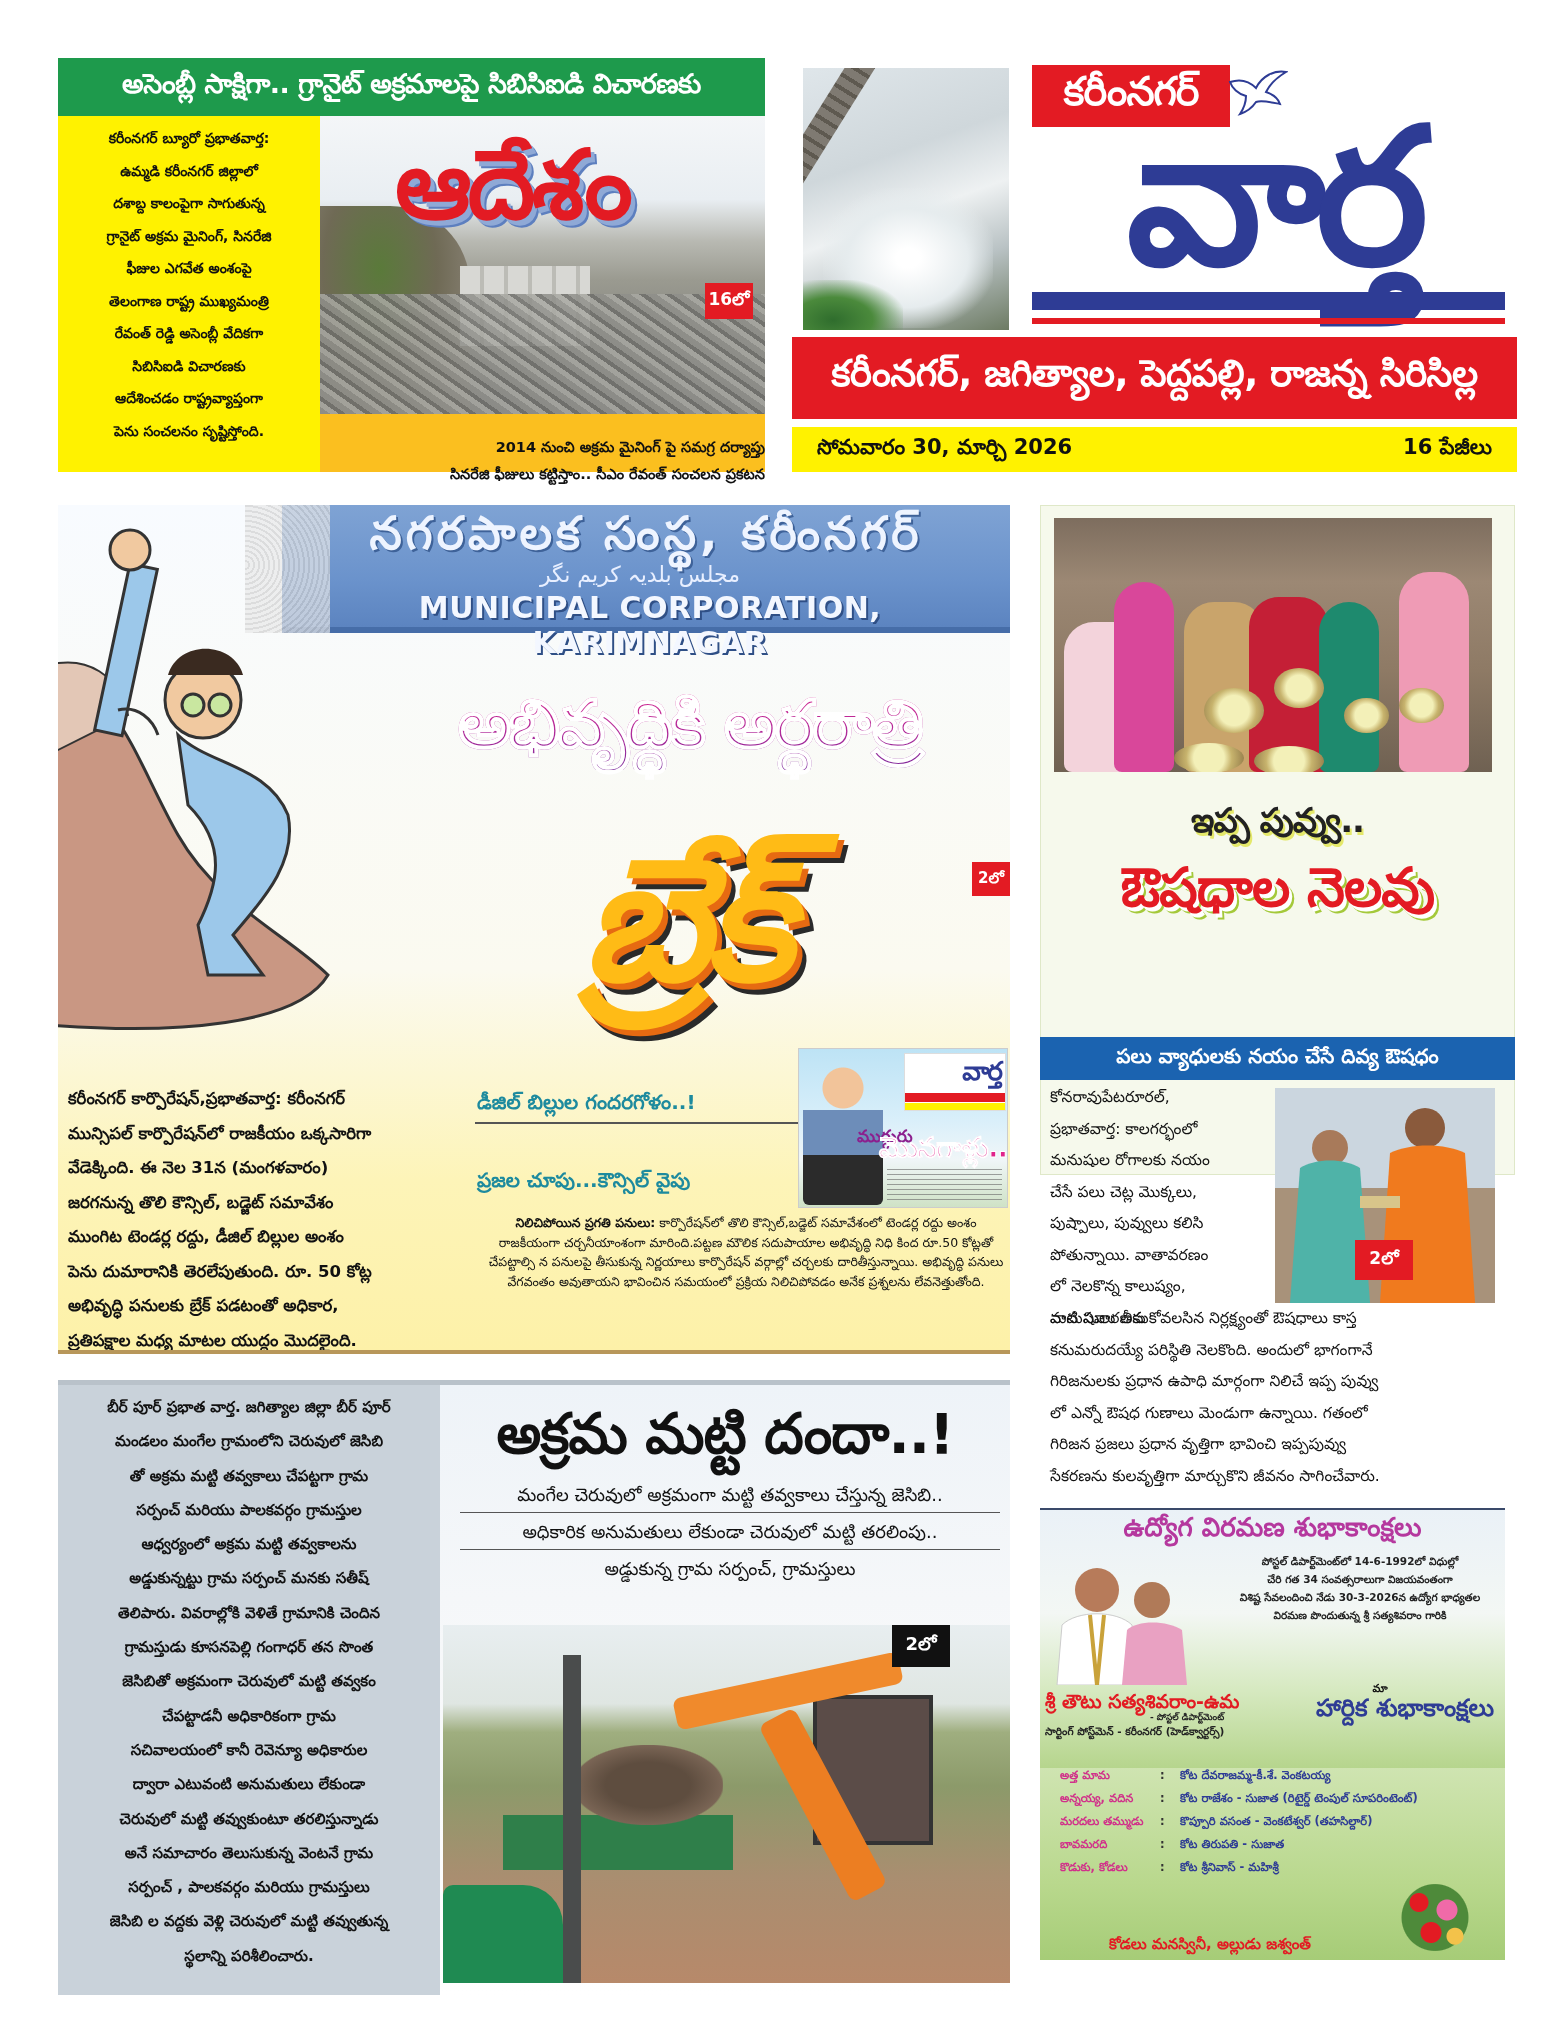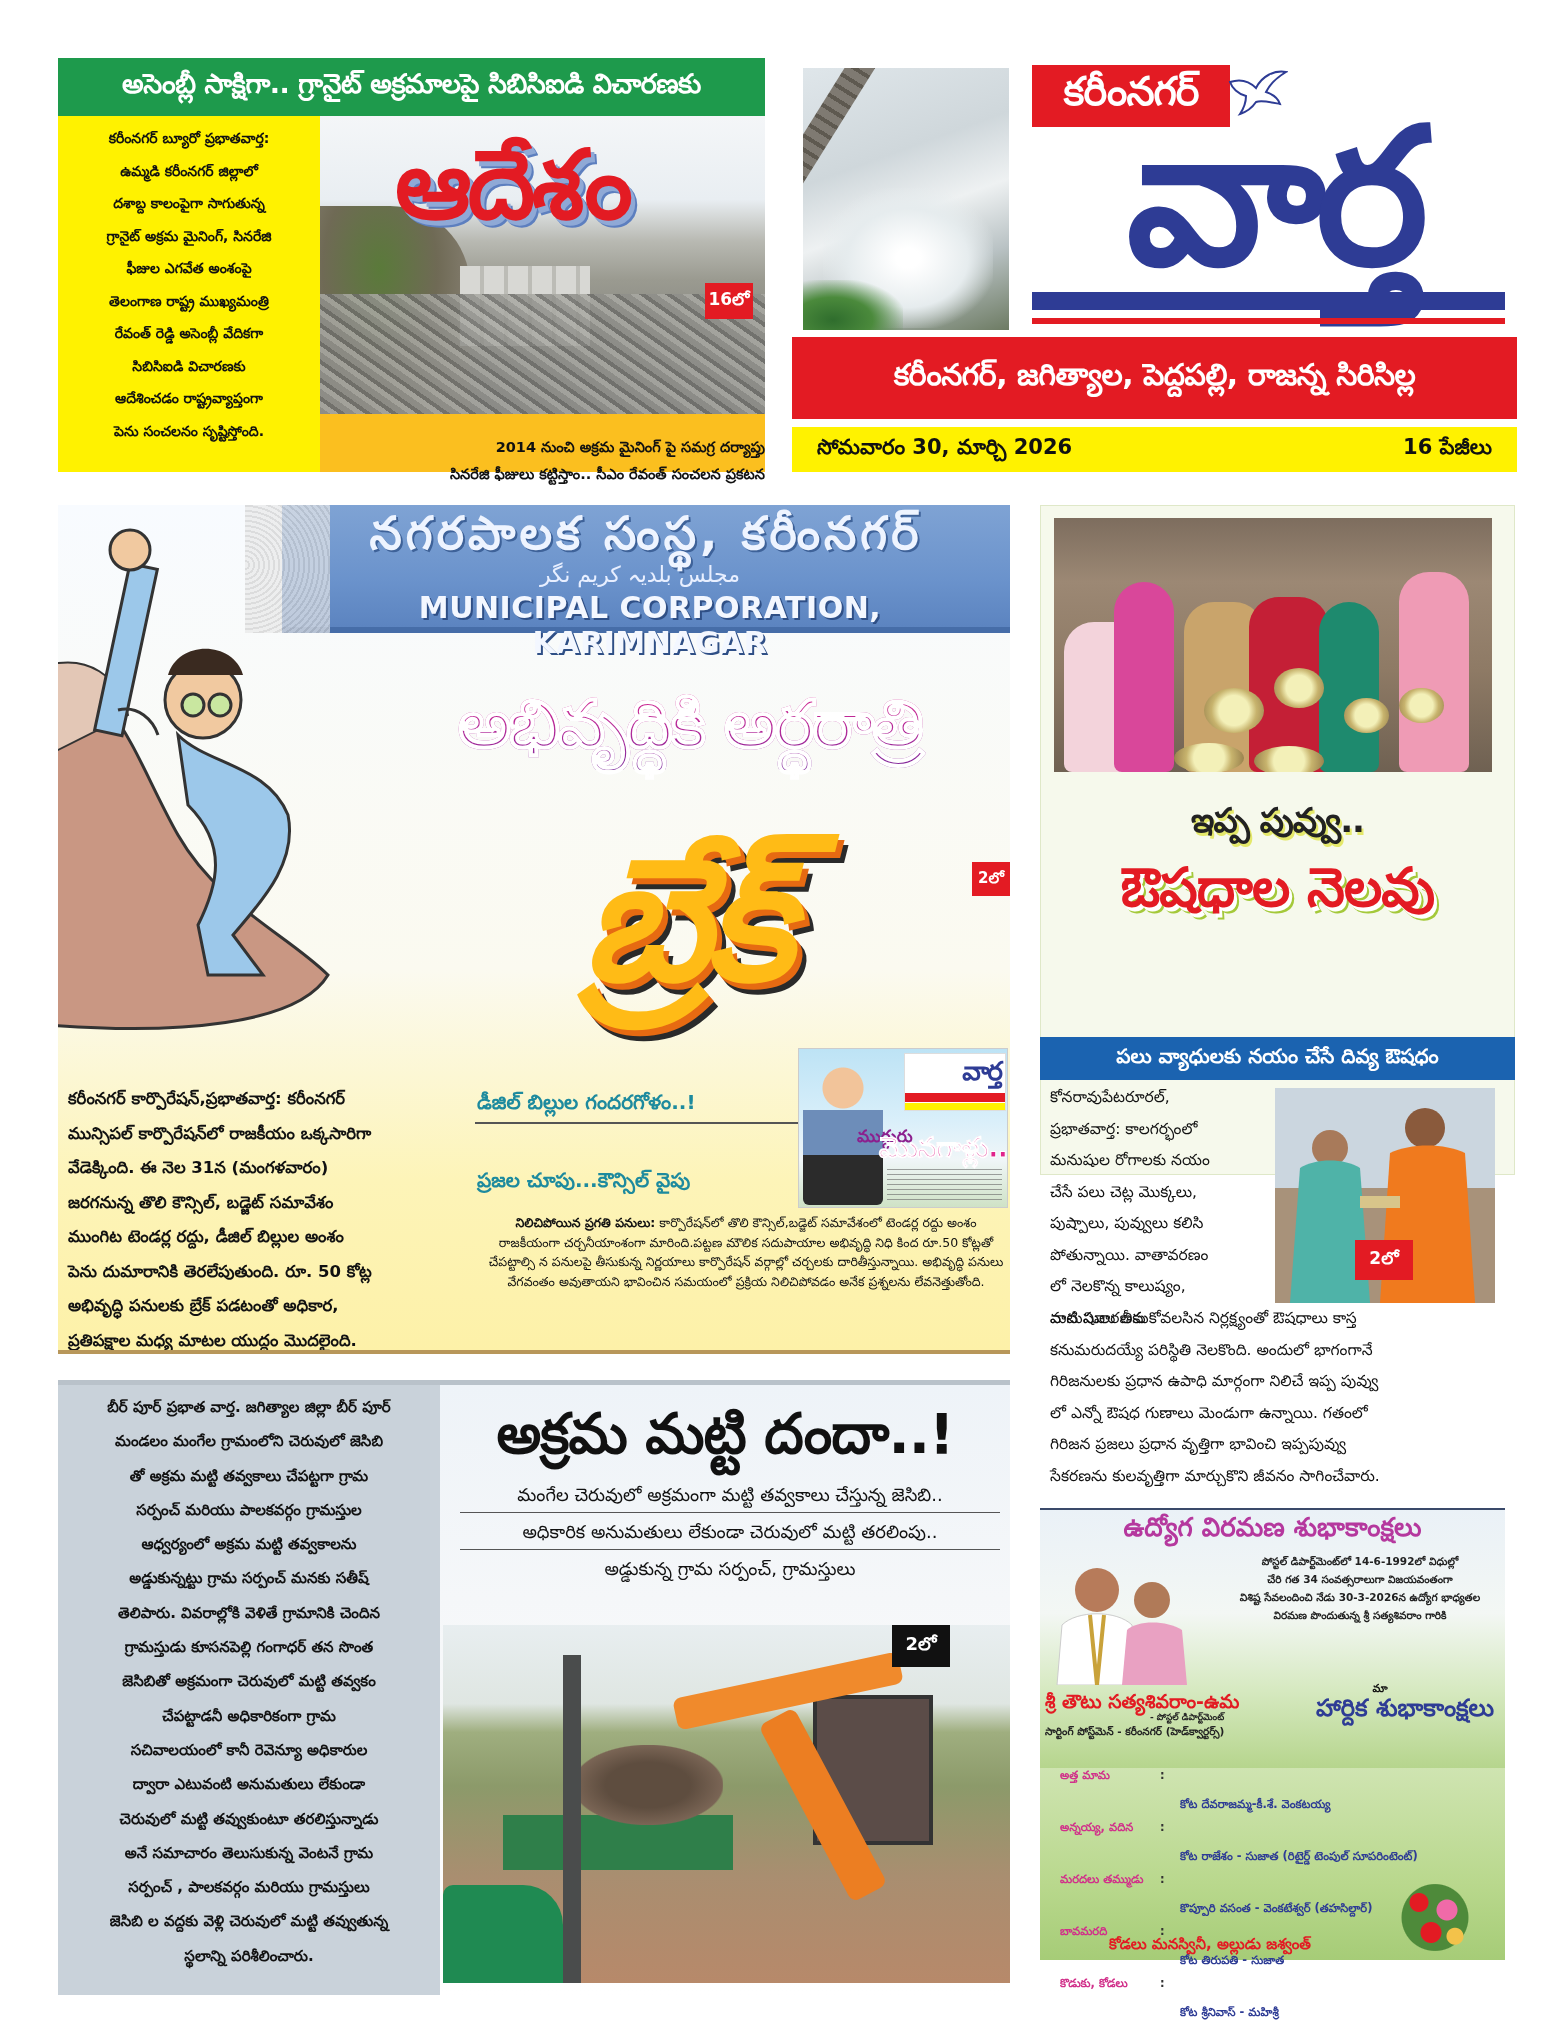--- a/index.html
+++ b/index.html
@@ -33,21 +33,21 @@
   #mast-photo .dam { position: absolute; left: -20px; top: 110px; width: 320px; height: 26px; background: repeating-linear-gradient(90deg,#7f7a72 0 8px,#5e5950 8px 12px); transform: rotate(-58deg); transform-origin: left; }
   #mast-photo .water { position: absolute; left: 20px; top: 120px; width: 170px; height: 140px; background: radial-gradient(ellipse, #ffffff 10%, #e6ecee 50%, rgba(220,228,230,0) 75%); }
   #mast-photo .trees { position: absolute; left: 0; bottom: 0; width: 100px; height: 50px; background: radial-gradient(ellipse at 30% 80%, #2f6d2d 0%, #4b8a3c 40%, rgba(80,120,70,0) 75%); }
   #mast-karim { left: 1032px; top: 65px; width: 198px; height: 62px; background: #e31b23; color: #fff;
     font-size: 40px; font-weight: bold; display: flex; align-items: center; justify-content: center; letter-spacing: -1px; }
   #mast-bird { left: 1228px; top: 68px; width: 60px; height: 48px; }
   #mast-vaartha { left: 1030px; top: 100px; width: 485px; height: 196px; color: #2e3c95; font-size: 190px; font-weight: bold; line-height: 196px; letter-spacing: -10px; text-align: center; }
   #mast-rule-blue { left: 1032px; top: 292px; width: 473px; height: 18px; background: #2e3c95; }
   #mast-rule-red { left: 1032px; top: 318px; width: 473px; height: 6px; background: #e31b23; }
   #districts-bar { left: 792px; top: 337px; width: 725px; height: 82px; background: #e31b23; color: #fff;
-    font-size: 30px; font-weight: bold; display: flex; align-items: center; justify-content: center; letter-spacing: -0.5px; }
+    font-size: 37px; font-weight: bold; display: flex; align-items: center; justify-content: center; letter-spacing: -0.5px; }
   #date-bar { left: 792px; top: 427px; width: 725px; height: 45px; background: #fff200; display: flex;
     align-items: center; justify-content: space-between; padding: 0 25px; font-size: 21px; font-weight: bold; }
 
   
   #main-panel { left: 58px; top: 505px; width: 952px; height: 845px;
     background: linear-gradient(180deg, #f8fbff 0%, #fbfaf0 55%, #fdf4b8 80%, #fdf1a8 100%); overflow: hidden; }
   #muni-board { left: 282px; top: 505px; width: 728px; height: 128px;
     background: linear-gradient(180deg, #7fa3d4 0%, #6b93cc 60%, #5c84c0 100%); border-bottom: 6px solid #466da8; }
   #board-telugu { left: 290px; top: 505px; width: 712px; font-size: 46px; font-weight: bold; color: #eef4ff;
     text-shadow: 2px 2px 0 #3e6299; letter-spacing: 4px; text-align: center; line-height: 56px; }
@@ -129,21 +129,21 @@
   .ad-line { left: 1210px; width: 300px; font-size: 10.5px; font-weight: bold; text-align: center; color: #222; line-height: 18px; }
   #ad-name { left: 1045px; top: 1690px; width: 210px; font-size: 19px; font-weight: bold; color: #e31b23; }
   #ad-dept { left: 1150px; top: 1712px; width: 110px; font-size: 9px; font-weight: bold; color: #222; }
   #ad-post { left: 1045px; top: 1725px; width: 230px; font-size: 10.5px; font-weight: bold; color: #222; }
   #ad-ma { left: 1365px; top: 1682px; width: 30px; font-size: 11px; font-weight: bold; text-align: center; }
   #ad-wishes { left: 1300px; top: 1694px; width: 210px; font-size: 24px; font-weight: bold; color: #2e3c95; text-align: center; }
   #ad-relations { left: 1060px; top: 1764px; width: 440px; }
   .rel-row { display: flex; font-size: 11.5px; font-weight: bold; line-height: 23px; }
   .rel-k { width: 100px; color: #d1308a; }
   .rel-c { width: 20px; color: #333; }
-  .rel-v { color: #2e3c95; flex: 1; margin-top: 29px; }
+  .rel-v { color: #2e3c95; flex: 1; }
   #ad-footer { left: 1060px; top: 1935px; width: 300px; font-size: 15px; font-weight: bold; color: #e31b23; text-align: center; }
   #ad-bottom { left: 1040px; top: 1768px; width: 465px; height: 192px;
     background: linear-gradient(180deg, #cfe4b1 0%, #b9d88d 60%, #a6cc77 100%); }
   #ad-bouquet { left: 1395px; top: 1880px; width: 80px; height: 75px; border-radius: 50%;
     background: radial-gradient(circle at 30% 30%, #e31b23 0 9px, transparent 10px), radial-gradient(circle at 65% 40%, #f06aa8 0 10px, transparent 11px), radial-gradient(circle at 45% 70%, #e31b23 0 10px, transparent 11px), radial-gradient(circle at 75% 75%, #f3c24a 0 8px, transparent 9px), radial-gradient(circle, #4e8a3a 0 60%, transparent 62%); }
 </style>
 </head>
 <body>
 
 <div id="top-banner" class="abs">అసెంబ్లీ సాక్షిగా.. గ్రానైట్ అక్రమాలపై సిబిసిఐడి విచారణకు</div>

